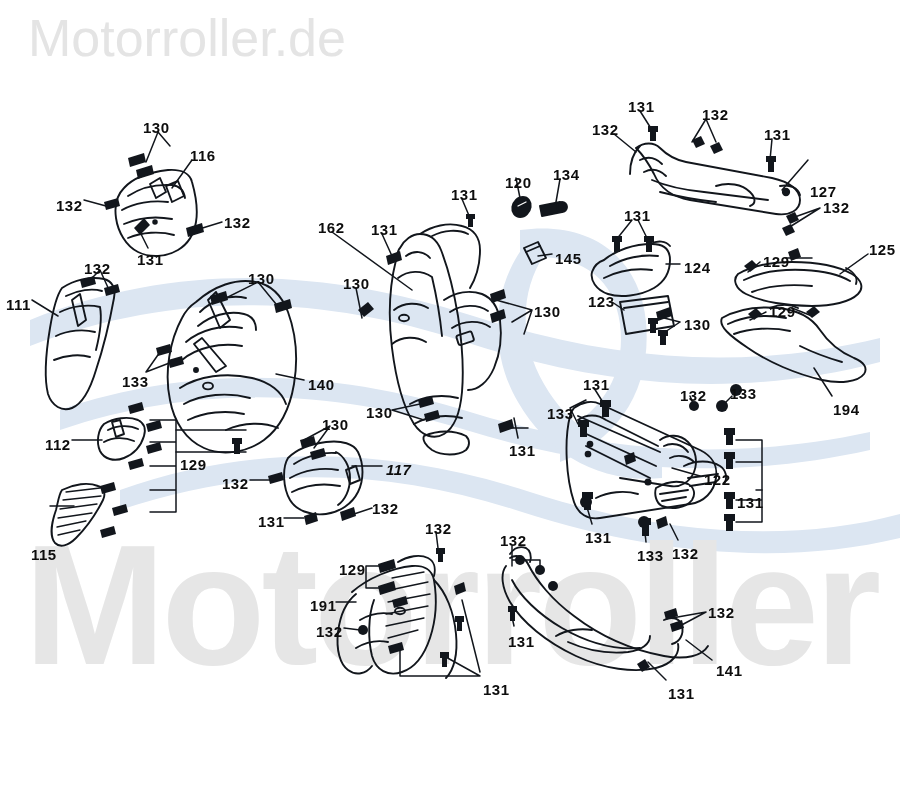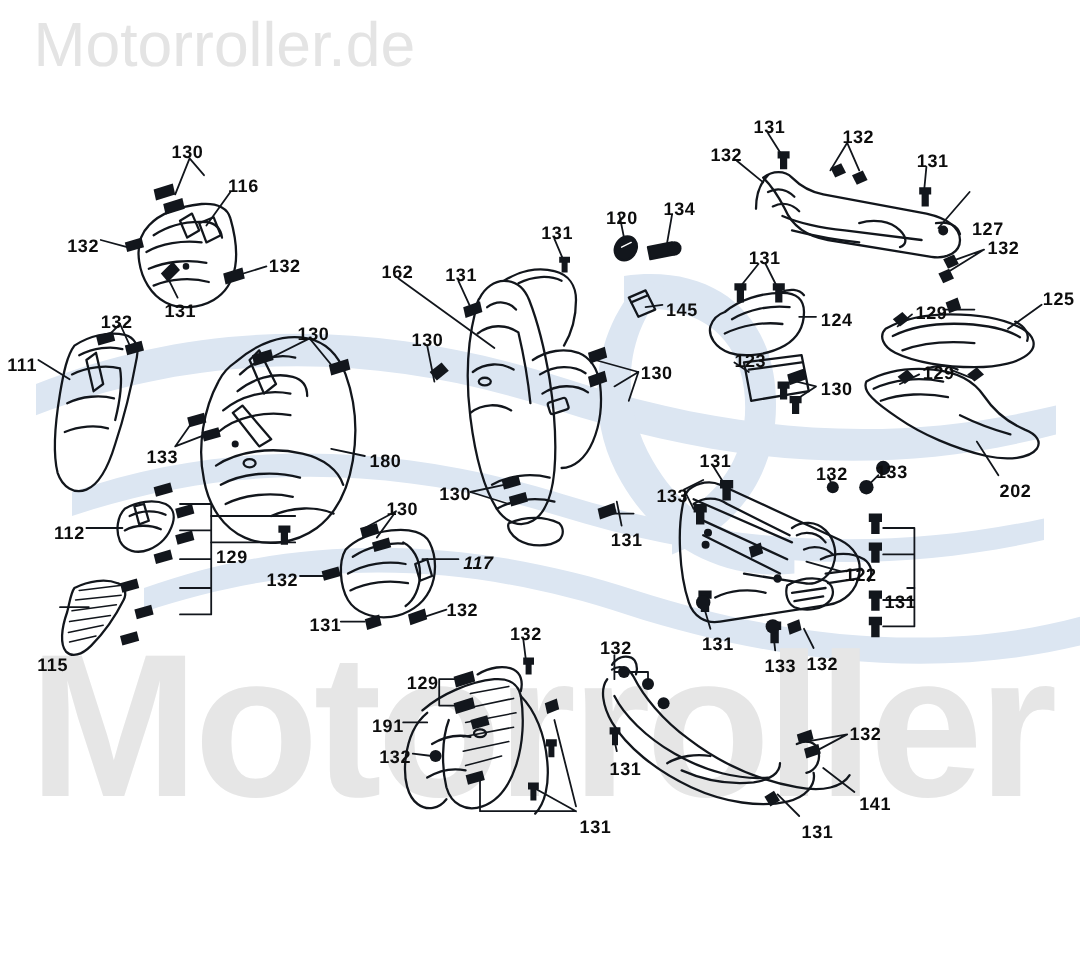--- a/index.html
+++ b/index.html
@@ -501,21 +501,21 @@
   <div id="labels">
       <div class="lbl" style="left: 143px; top: 120px;">130</div>
       <div class="lbl" style="left: 190px; top: 148px;">116</div>
       <div class="lbl" style="left: 56px; top: 198px;">132</div>
       <div class="lbl" style="left: 224px; top: 215px;">132</div>
       <div class="lbl" style="left: 137px; top: 252px;">131</div>
       <div class="lbl" style="left: 84px; top: 261px;">132</div>
       <div class="lbl" style="left: 6px; top: 297px;">111</div>
       <div class="lbl" style="left: 248px; top: 271px;">130</div>
       <div class="lbl" style="left: 122px; top: 374px;">133</div>
-      <div class="lbl" style="left: 308px; top: 377px;">180</div>
+      <div class="lbl" style="left: 308px; top: 377px;">140</div>
       <div class="lbl" style="left: 45px; top: 437px;">112</div>
       <div class="lbl" style="left: 180px; top: 457px;">129</div>
       <div class="lbl" style="left: 322px; top: 417px;">130</div>
       <div class="lbl" style="left: 31px; top: 503px; margin-top: 44px;">115</div>
       <div class="lbl" style="left: 222px; top: 476px;">132</div>
       <div class="lbl" style="left: 386px; top: 462px; font-style: italic;">117</div>
       <div class="lbl" style="left: 258px; top: 514px;">131</div>
       <div class="lbl" style="left: 372px; top: 501px;">132</div>
       <div class="lbl" style="left: 318px; top: 220px;">162</div>
       <div class="lbl" style="left: 371px; top: 222px;">131</div>
@@ -528,26 +528,26 @@
       <div class="lbl" style="left: 555px; top: 251px;">145</div>
       <div class="lbl" style="left: 509px; top: 443px;">131</div>
       <div class="lbl" style="left: 628px; top: 99px;">131</div>
       <div class="lbl" style="left: 592px; top: 122px;">132</div>
       <div class="lbl" style="left: 702px; top: 107px;">132</div>
       <div class="lbl" style="left: 764px; top: 127px;">131</div>
       <div class="lbl" style="left: 810px; top: 148px; margin-top: 36px;">127</div>
       <div class="lbl" style="left: 823px; top: 200px;">132</div>
       <div class="lbl" style="left: 624px; top: 208px;">131</div>
       <div class="lbl" style="left: 684px; top: 260px; text-align: right;">124</div>
-      <div class="lbl" style="left: 588px; top: 294px; margin-left: 24px;">123</div>
+      <div class="lbl" style="left: 588px; top: 294px;">123</div>
       <div class="lbl" style="left: 684px; top: 317px;">130</div>
       <div class="lbl" style="left: 763px; top: 254px;">129</div>
       <div class="lbl" style="left: 869px; top: 242px;">125</div>
       <div class="lbl" style="left: 769px; top: 304px;">129</div>
-      <div class="lbl" style="left: 833px; top: 402px;">202</div>
+      <div class="lbl" style="left: 833px; top: 402px;">194</div>
       <div class="lbl" style="left: 583px; top: 377px;">131</div>
       <div class="lbl" style="left: 547px; top: 406px;">133</div>
       <div class="lbl" style="left: 680px; top: 388px;">132</div>
       <div class="lbl" style="left: 730px; top: 386px;">133</div>
       <div class="lbl" style="left: 704px; top: 472px;">122</div>
       <div class="lbl" style="left: 737px; top: 495px;">131</div>
       <div class="lbl" style="left: 585px; top: 530px;">131</div>
       <div class="lbl" style="left: 637px; top: 548px;">133</div>
       <div class="lbl" style="left: 672px; top: 546px;">132</div>
       <div class="lbl" style="left: 425px; top: 521px;">132</div>

